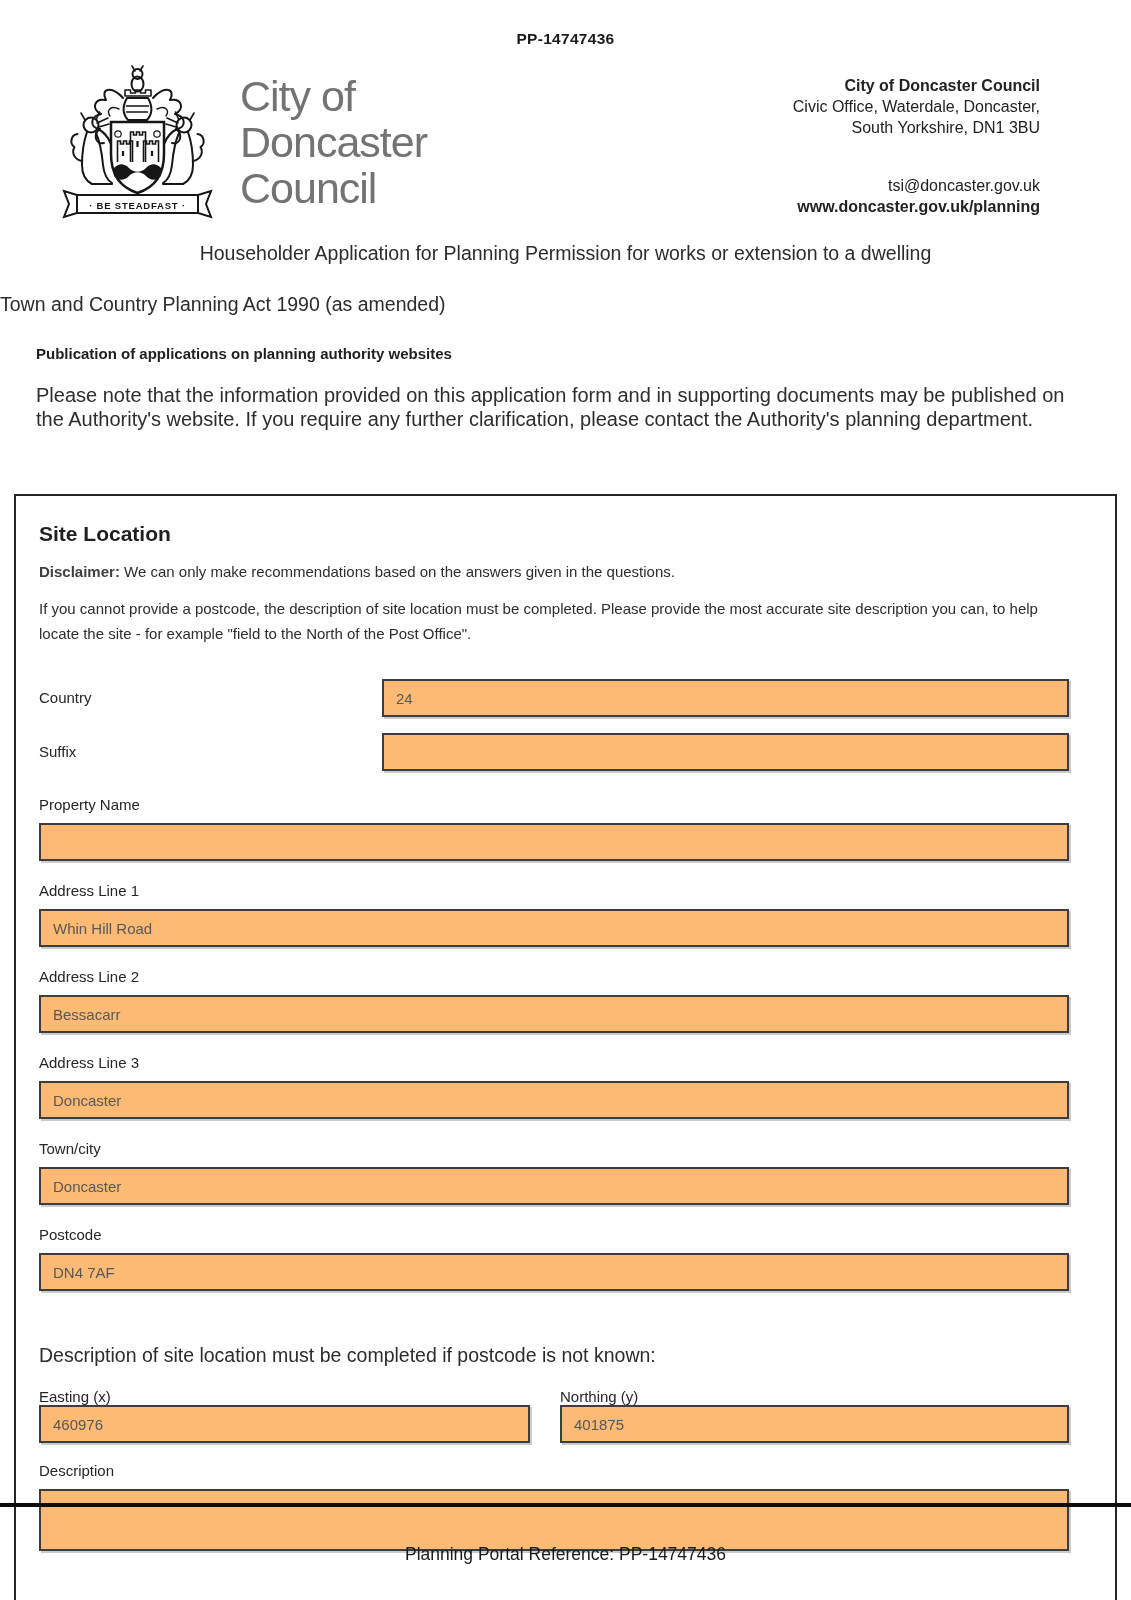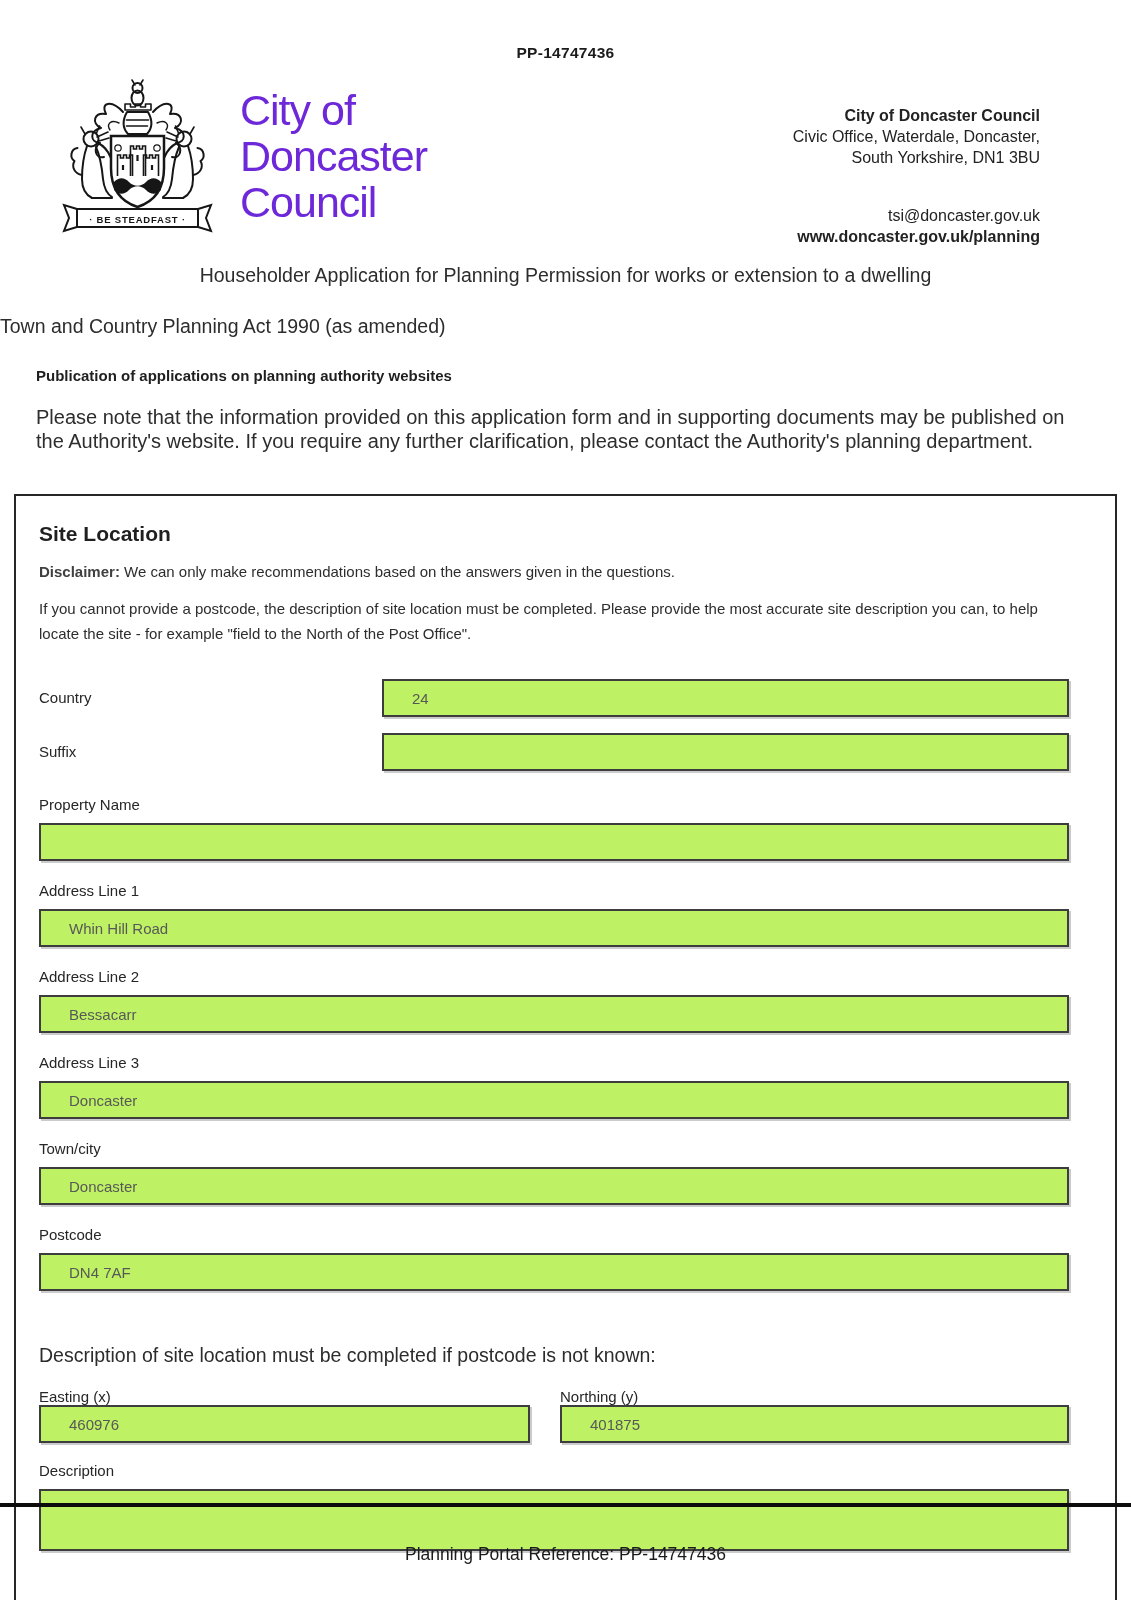--- a/index.html
+++ b/index.html
@@ -6,34 +6,34 @@
   html,body { background:#fff; }
   body {
     width:1131px; height:1600px;
     font-family:"Liberation Sans","DejaVu Sans",sans-serif;
     color:#1d1d1d;
   }
   .page { position:relative; width:1131px; height:1600px; overflow:hidden; background:#fff; }
 
   
   .pp-ref {
-    padding-top:44px; text-align:center;
+    padding-top:30px; text-align:center;
     font-size:15.5px; font-weight:bold; letter-spacing:.3px; color:#1b1b1b;
   }
   .header {
     display:flex; justify-content:space-between; align-items:flex-start;
     margin:13px 91px 0 62px;
   }
   .logo { display:flex; gap:26px; }
   .logo svg { display:block; }
   .logo-text {
     margin-top:12px;
-    font-size:43px; line-height:46px; letter-spacing:-1px; color:#6d28d9; font-weight:400;
-  }
-  .contact { text-align:right; font-size:16px; line-height:21px; color:#222; margin-top:30px; }
+    font-size:43px; line-height:46px; letter-spacing:-1px; color:#737373; font-weight:400;
+  }
+  .contact { text-align:right; font-size:16px; line-height:21px; color:#222; margin-top:14px; }
   .contact-name { font-weight:bold; }
   .contact-email { margin-top:37px; }
   .contact-web { font-weight:bold; }
 
   
   h1.form-title {
     margin-top:17px; text-align:center;
     font-size:19.5px; font-weight:400; color:#2c2c2c;
   }
   h2.form-subtitle {
@@ -57,25 +57,25 @@
     overflow:hidden; background:#fff;
   }
   .sheet h3 { margin-top:14px; font-size:21px; font-weight:bold; color:#1f1f1f; }
   .disc { margin-top:17px; font-size:15px; color:#2d2d2d; }
   .disc b { color:#404040; }
   .intro { margin-top:16px; font-size:15px; line-height:25px; color:#2d2d2d; }
 
   label.f-label { font-size:15px; color:#262626; display:block; }
 
   input.field, textarea.field {
-    border:2px solid #3d3d3d; background:#bef264;
+    border:2px solid #3d3d3d; background:#fdba74;
     box-shadow:2px 2px 0 rgba(70,70,70,.28);
     font-family:"Liberation Sans","DejaVu Sans",sans-serif;
     font-size:15px; color:#585858;
-    padding:0 28px; outline:none;
+    padding:0 12px; outline:none;
   }
   input.field { height:38px; width:100%; }
   textarea.field { width:100%; height:62px; padding-top:9px; resize:none; }
 
   .row-inline { display:flex; }
   .row-inline.first { margin-top:33px; }
   .row-inline + .row-inline { margin-top:16px; }
   .row-inline label.f-label { flex:0 0 343px; padding-top:10px; }
   .row-inline .f-wrap { flex:1; }
 

